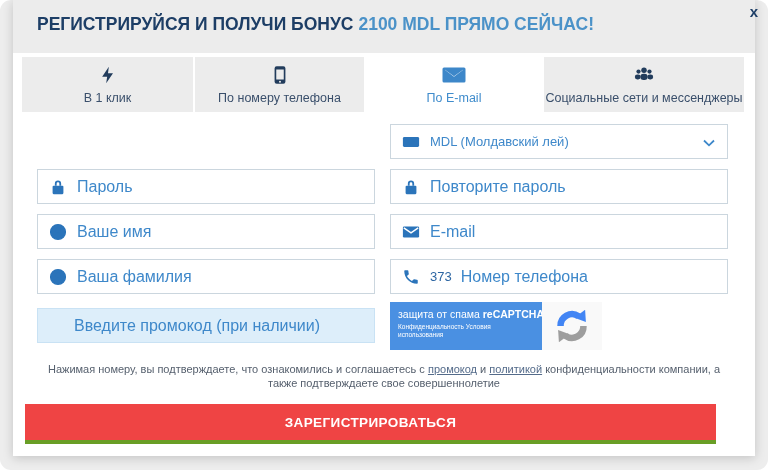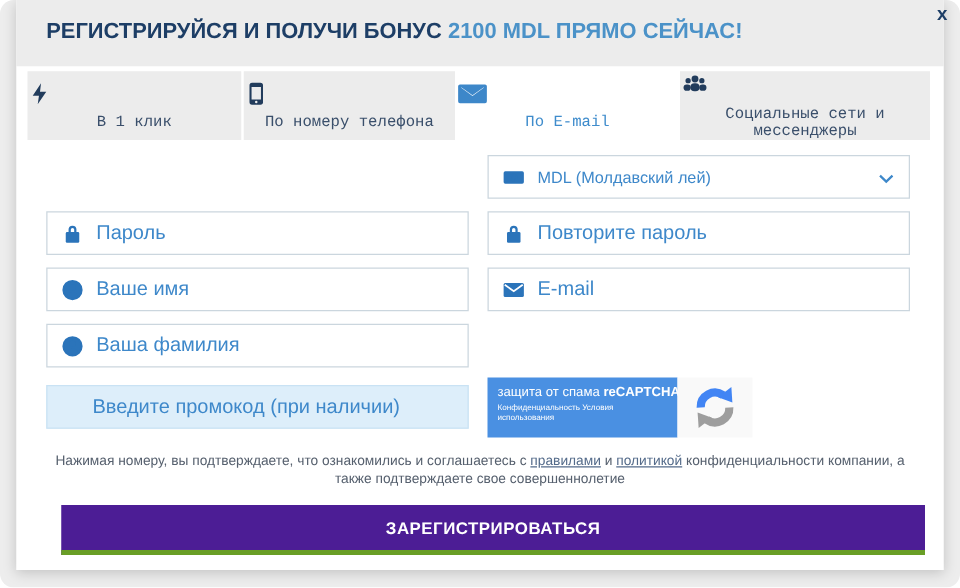--- a/index.html
+++ b/index.html
@@ -9,21 +9,21 @@
          box-shadow:0 2px 10px rgba(0,0,0,.18);}
   .header-band{position:absolute;left:0;top:0;width:742px;height:53px;background:#ececec;}
   .title{position:absolute;left:24px;top:14px;font-size:17.5px;font-weight:bold;white-space:nowrap;}
   .title .t-main{color:#1d3e66;}
   .title .t-accent{color:#4b92c8;margin-left:5px;}
   .close-x{position:absolute;right:10px;top:4px;font-size:15px;font-weight:bold;color:#1d3e66;
            cursor:pointer;line-height:16px;}
   
   .tabbar{position:absolute;left:9px;top:57px;width:724px;height:55px;display:flex;gap:2px;}
   .tab{background:#ececec;color:#3a4f6b;font-size:12.5px;display:flex;flex-direction:column;
-       justify-content:center;cursor:pointer;text-align:center;font-family:Liberation Mono, monospace;}
+       align-items:center;justify-content:center;cursor:pointer;text-align:center;}
   .tab .ticon{fill:#223c5c;margin-bottom:5px;}
   .tab.active{background:#ffffff;color:#3f8ccc;}
   .tab.active .ticon{fill:#3d87c9;}
   .tw1{flex:0 0 171px}.tw2{flex:0 0 169px}.tw3{flex:0 0 176px}.tw4{flex:0 0 200px}
   
   .field{position:absolute;width:338px;height:35px;box-sizing:border-box;background:#fff;
          border:1px solid #cbd6de;display:flex;align-items:center;}
   .c1{left:24px}.c2{left:377px}
   .r1{top:124px}.r2{top:169px}.r3{top:214px}.r4{top:259px}.r5{top:308px}
   .ficon{width:18px;height:18px;flex:0 0 18px;margin:0 10px 0 11px;}
@@ -43,21 +43,21 @@
   .rc-line1{font-size:10.5px;line-height:12px;white-space:nowrap;}
   .rc-line1 b{font-weight:bold;}
   .rc-line2{font-size:6.5px;line-height:8px;margin-top:3px;}
   .rc-line2 span{text-decoration:none;cursor:pointer;}
   .rc-logo{width:60px;background:#f9f9f9;display:flex;align-items:center;justify-content:center;}
   
   .disclaimer{position:absolute;left:21px;top:362px;width:700px;text-align:center;
               font-size:11px;line-height:14px;color:#56606e;}
   .disclaimer .dlink{color:#546b8a;text-decoration:underline;cursor:pointer;}
   
-  .submit{position:absolute;left:36px;top:404px;width:691px;height:40px;background:#4c1d95;
+  .submit{position:absolute;left:12px;top:404px;width:691px;height:40px;background:#ef4444;
           border:0;border-bottom:4px solid #699e26;color:#fff;font-weight:bold;font-size:13.5px;
           letter-spacing:.4px;font-family:inherit;cursor:pointer;}
 </style>
 </head>
 <body>
 
 <div class="page">
   <div class="modal">
 
     <div class="header-band">
@@ -142,20 +142,27 @@
     </div>
 
     <div class="field c1 r4">
       <svg class="ficon" viewBox="0 0 20 20">
           <circle cx="10" cy="10" r="8.2" fill="none" stroke="#2b74ba" stroke-width="1.6"></circle>
           <circle cx="10" cy="7.8" r="2.9"></circle>
           <path d="M4.9 15.4c1-2.4 2.9-3.6 5.1-3.6s4.1 1.2 5.1 3.6a8.2 8.2 0 0 1-10.2 0z"></path>
         </svg>
       <input type="text" placeholder="Ваша фамилия" style="">
     </div>
+    <div class="field c2 r4">
+      <svg class="ficon" viewBox="0 0 24 24">
+          <path d="M6.62 10.79c1.44 2.83 3.76 5.14 6.59 6.59l2.2-2.21c.27-.27.67-.36 1.02-.24 1.12.37 2.33.57 3.57.57.55 0 1 .45 1 1V20c0 .55-.45 1-1 1-9.39 0-17-7.61-17-17 0-.55.45-1 1-1h3.5c.55 0 1 .45 1 1 0 1.25.2 2.45.57 3.57.11.35.03.74-.25 1.02l-2.2 2.2z"></path>
+        </svg>
+      <span class="prefix">373</span>
+      <input type="text" placeholder="Номер телефона" style="">
+    </div>
 
     <div class="field promo c1 r5">
       <input type="text" placeholder="Введите промокод (при наличии)" style="">
     </div>
 
     <div class="recaptcha">
       <div class="rc-blue">
         <div class="rc-line1"><span>защита от спама</span> <b>reCAPTCHA</b></div>
         <div class="rc-line2">
           <span>Конфиденциальность</span>
@@ -166,21 +173,21 @@
         <svg width="36" height="36" viewBox="0 0 44 44">
           <path d="M8 22 A14 14 0 0 1 30 10" fill="none" stroke="#4285f4" stroke-width="8"></path>
           <polygon points="38,2 39,17 25,12" fill="#4285f4"></polygon>
           <path d="M36 22 A14 14 0 0 1 14 34" fill="none" stroke="#9e9e9e" stroke-width="8"></path>
           <polygon points="6,42 5,27 19,32" fill="#9e9e9e"></polygon>
         </svg>
       </div>
     </div>
 
     <div class="disclaimer">
-      <span>Нажимая номеру, вы подтверждаете, что ознакомились и соглашаетесь с </span><span class="dlink">правилами</span><span> и </span><span class="dlink">политикой</span><span> конфиденциальности компании, а также подтверждаете свое совершеннолетие</span>
+      <span>Нажимая номеру, вы подтверждаете, что ознакомились и соглашаетесь с </span><span class="dlink">промокод</span><span> и </span><span class="dlink">политикой</span><span> конфиденциальности компании, а также подтверждаете свое совершеннолетие</span>
     </div>
 
     <button class="submit">ЗАРЕГИСТРИРОВАТЬСЯ</button>
 
   </div>
 
   <div class="close-x">x</div>
 </div>
 
 </body></html>

